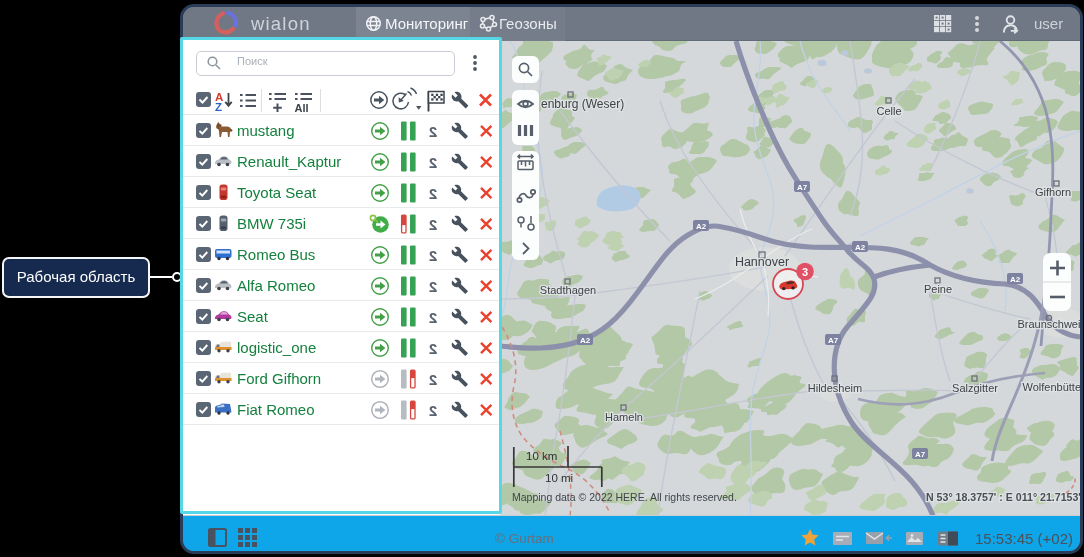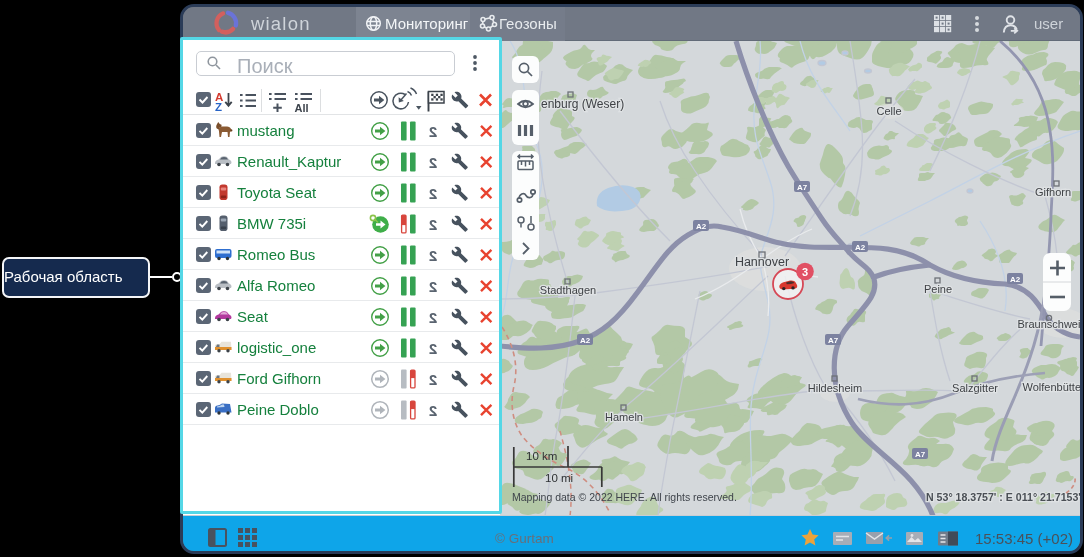--- a/index.html
+++ b/index.html
@@ -1,24 +1,24 @@
 <!DOCTYPE html>
 <html><head><meta charset="utf-8"><style>
 *{margin:0;padding:0;box-sizing:border-box}
 html,body{width:1084px;height:557px;background:#000;font-family:"Liberation Sans",sans-serif;overflow:hidden}
 #app{position:absolute;left:180px;top:4px;width:903px;height:550px;border:3px solid #2b3c58;border-radius:14px;background:#5f6a77;overflow:hidden}
 .topbar{position:absolute;left:0;top:0;width:897px;height:34px;background:#717885;border-bottom:1px solid #626b78}
 .panel{position:absolute;left:0;top:33px;width:317px;height:475px;background:#fff}
 .map{position:absolute;left:317px;top:34px;width:580px;height:474px;background:#d4d8db}
 .bbar{position:absolute;left:0;top:508px;width:897px;height:36px;background:#0ea5e9;border-top:1px solid #c9cdd3}
 .hl{position:absolute;left:180px;top:37px;width:322px;height:477px;border:3px solid #55d7e6;border-radius:2px;z-index:70;pointer-events:none}
-#callout{position:absolute;left:2px;top:257px;width:148px;height:41px;background:#152a4e;border:2px solid #f5f6f8;border-radius:7px;color:#fff;font-size:15px;text-align:left;line-height:36px;z-index:60}
+#callout{position:absolute;left:2px;top:257px;width:148px;height:41px;background:#152a4e;border:2px solid #f5f6f8;border-radius:7px;color:#fff;font-size:15px;text-align:center;line-height:36px;z-index:60}
 #conn{position:absolute;left:150px;top:276px;width:22px;height:2px;background:#fff;z-index:60}
 #ring{position:absolute;left:172px;top:272px;width:10px;height:10px;border:2px solid #fff;border-radius:50%;z-index:60}
-.srch{position:absolute;left:13px;top:11px;width:259px;height:25px;border:1px solid #c9cdd3;border-radius:5px;color:#a9afb8;font-size:20px}
+.srch{position:absolute;left:13px;top:11px;width:259px;height:25px;border:1px solid #c9cdd3;border-radius:5px;color:#a9afb8;font-size:11px}
 .srch span{position:absolute;left:40px;top:3px}
 .hdr{position:absolute;left:0;top:45px;width:317px;height:30px;border-bottom:1px solid #e2e4e6}
 .row{position:absolute;left:0;width:317px;height:31px;border-bottom:1px solid #e8eaec}
 .row .nm{position:absolute;left:54px;top:7px;font-size:15px;color:#15803d}
 .cb{position:absolute;left:13px;top:8px}
 .vi{position:absolute;left:31px;top:6px}
 .st{position:absolute;left:186px;top:4px}
 </style></head>
 <body>
 <div id="app">
@@ -804,21 +804,21 @@
 <svg class="cb" width="15" height="15" viewBox="0 0 15 15">
             <rect width="15" height="15" rx="3" fill="#5b6675"></rect>
             <path d="M3.5 7.8 l2.8 2.8 l5 -5.6" stroke="#fff" stroke-width="1.9" fill="none"></path>
           </svg>
 <svg class="vi" width="19" height="18" viewBox="0 0 19 18">
             <path d="M1 12.5 l0 -4.5 c0 -1 0.5 -2 1.5 -2.3 l3 -0.7 l2.5 -1.5 l8 0.5 l1.5 8.5 Z" fill="#3a6fc4"></path>
             <path d="M3 6.5 l3 -0.7 l2 -1.3 l2 0 l0.5 2.5 l-7.5 0.5 Z" fill="#bdd4ef"></path>
             <circle cx="5" cy="13" r="1.7" fill="#2c3338"></circle>
             <circle cx="14" cy="13" r="1.7" fill="#2c3338"></circle>
           </svg>
-<span class="nm">Peine Doblo</span>
+<span class="nm">Fiat Romeo</span>
 <svg class="st" width="126" height="24" viewBox="0 0 126 24">
             <circle cx="11" cy="12" r="8.3" fill="#fff" stroke="#b0b5bb" stroke-width="1.5"></circle>
             <path d="M6 10.6 h5 v-2.8 l5.4 4.2 l-5.4 4.2 v-2.8 h-5 Z" fill="#b0b5bb"></path>
             <rect x="32" y="2.5" width="5.6" height="19" rx="1" fill="#b7bcc2"></rect>
             <rect x="41.6" y="3.1" width="4.4" height="17.8" rx="1" fill="#fff" stroke="#d8453c" stroke-width="1.3"></rect>
             <rect x="41.6" y="3.1" width="4.4" height="8" fill="#d8453c"></rect>
             <text x="64" y="18" font-size="15" font-weight="bold" fill="#5a6470" text-anchor="middle" transform="scale(-1,1) translate(-128,0)" font-family="Liberation Sans">2</text>
             <g transform="translate(82,3) scale(0.73)" fill="#47525e">
               <path d="M22.7 19l-9.1-9.1c.9-2.3.4-5-1.5-6.9-2-2-5-2.4-7.4-1.3L9 6 6 9 1.6 4.7C.4 7.1.9 10.1 2.9 12.1c1.9 1.9 4.6 2.4 6.9 1.5l9.1 9.1c.4.4 1 .4 1.4 0l2.3-2.3c.5-.4.5-1.1.1-1.4z"></path>
             </g>

